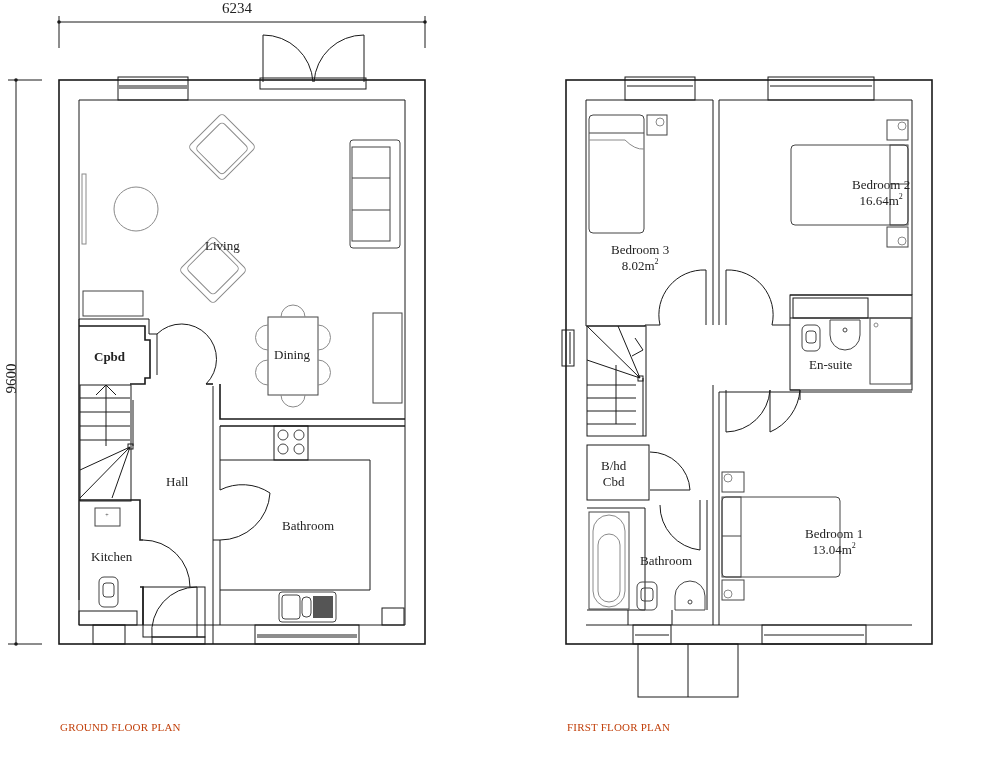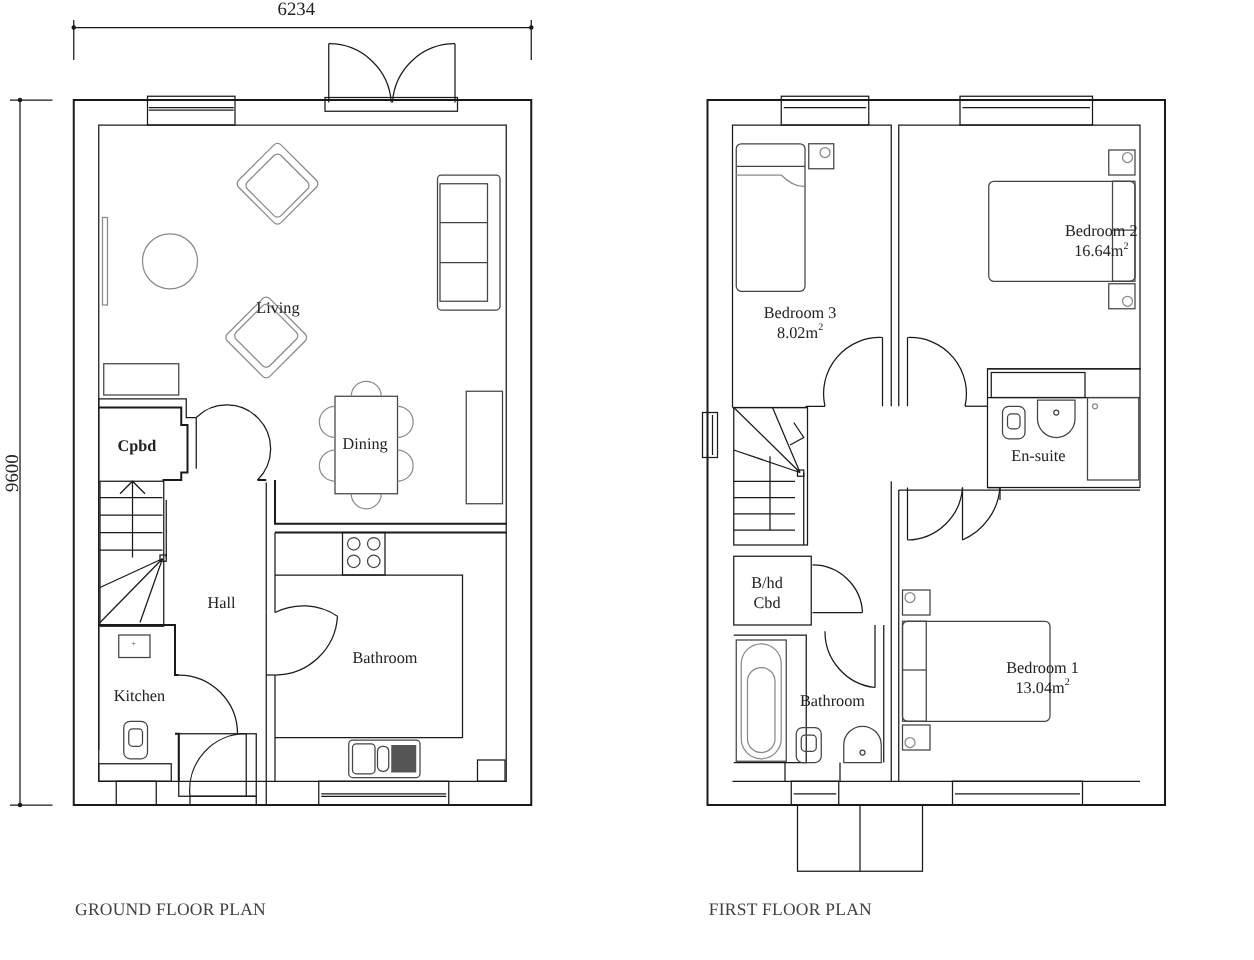--- a/index.html
+++ b/index.html
@@ -3,21 +3,21 @@
 <meta charset="utf-8">
 <style>
   html,body{margin:0;padding:0;background:#ffffff;}
   body{width:1003px;height:768px;overflow:hidden;position:relative;font-family:"Liberation Serif","DejaVu Serif",serif;color:#222;}
   #plan{position:absolute;left:0;top:0;}
   .w{fill:none;stroke:#1a1a1a;stroke-width:1.6;}
   .t{fill:none;stroke:#1a1a1a;stroke-width:1;}
   .f{fill:none;stroke:#8a8a8a;stroke-width:1;}
   .fd{fill:none;stroke:#444;stroke-width:1;}
   .lbl{position:absolute;font-size:13px;color:#222;text-align:center;line-height:16px;white-space:nowrap;}
-  .cap{position:absolute;font-size:14px;letter-spacing:0.2px;color:#404040;white-space:nowrap;}
+  .cap{position:absolute;font-size:11px;letter-spacing:0.2px;color:#c2410c;white-space:nowrap;}
   .dim{position:absolute;font-size:15px;color:#222;}
   .dimv{position:absolute;font-size:15px;color:#222;transform:rotate(-90deg);transform-origin:center;}
   sup{font-size:8px;vertical-align:6px;line-height:0;}
 </style>
 </head>
 <body>
 
 <svg id="plan" width="1003" height="768" viewBox="0 0 1003 768" xmlns="http://www.w3.org/2000/svg">
 
   <g>

